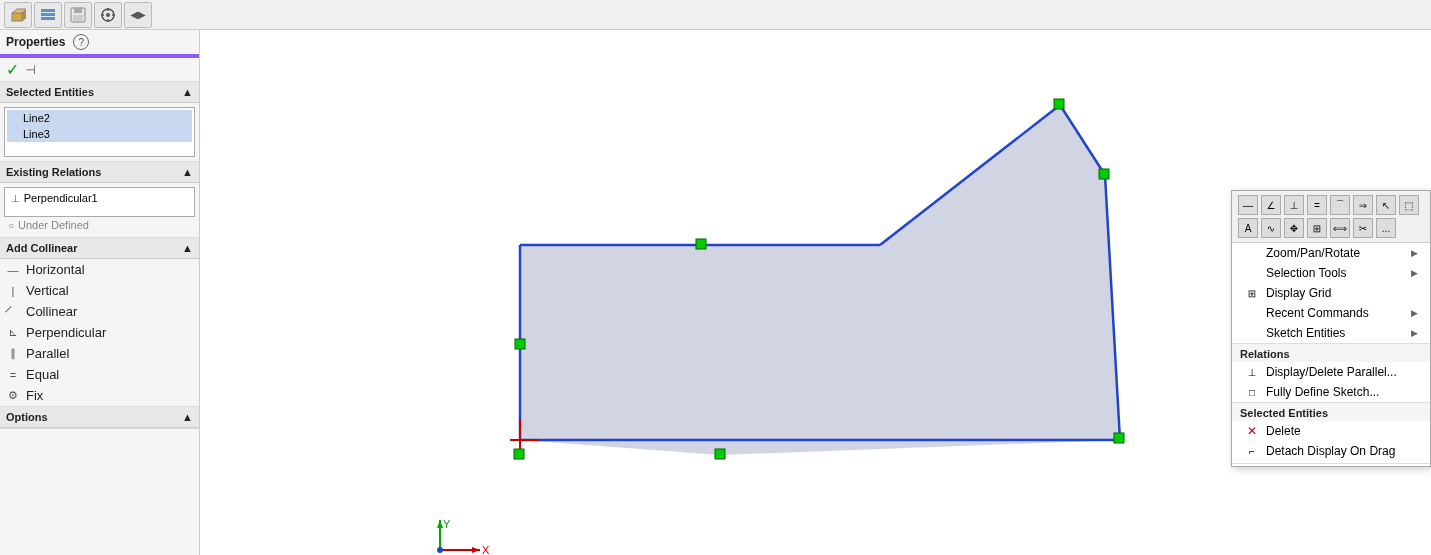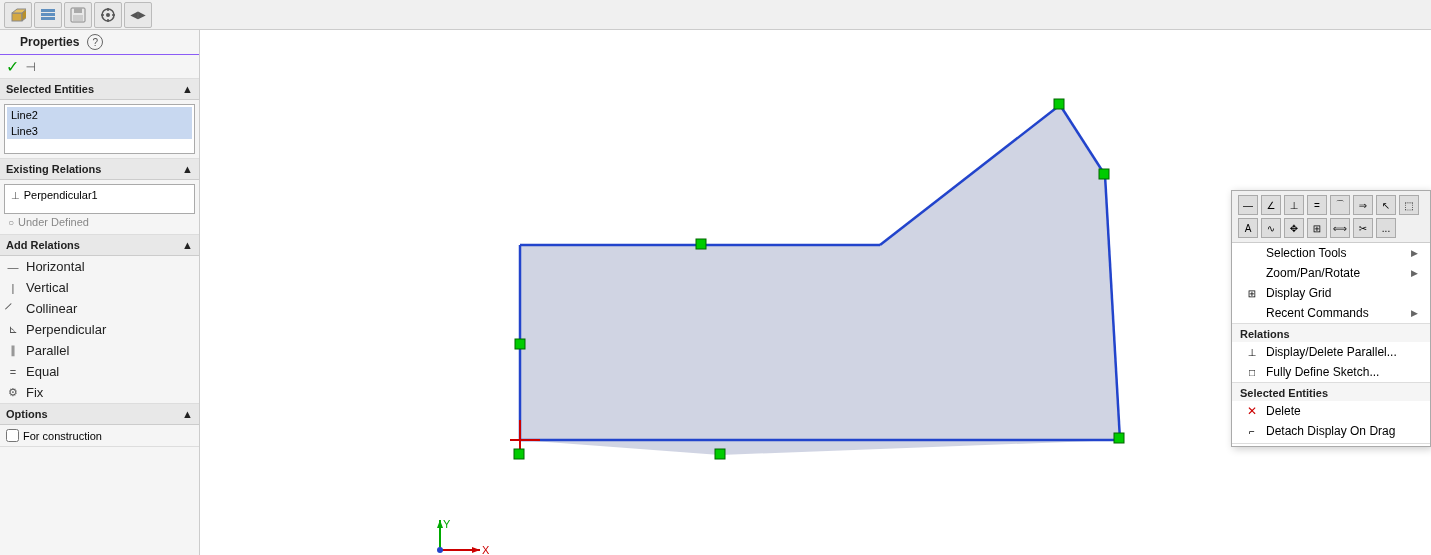--- a/index.html
+++ b/index.html
@@ -81,23 +81,23 @@
     }
 
     .panel-section-content {
       padding: 4px;
     }
 
     
     .properties-header {
       display: flex;
       align-items: center;
-      padding: 4px 20px;
+      padding: 4px 6px;
       background: #f5f5f5;
-      border-bottom: 1px solid #8b5cf6;
+      border-bottom: 4px solid #8b5cf6;
       gap: 8px;
     }
     .properties-title {
       font-weight: 700;
       font-size: 12px;
       color: #222;
     }
     .help-icon {
       width: 16px;
       height: 16px;
@@ -129,21 +129,21 @@
     }
 
     
     .entity-list {
       background: white;
       border: 1px solid #aaa;
       min-height: 50px;
       padding: 2px;
     }
     .entity-item {
-      padding: 2px 4px;
+      padding: 2px 16px;
       background: #c8d8f0;
       color: #000;
       font-size: 11px;
       cursor: pointer;
     }
 
     
     .relations-list {
       background: white;
       border: 1px solid #aaa;
@@ -344,21 +344,21 @@
         </div>
         <div class="under-defined">
           <span class="under-def-icon">○</span>
           <span>Under Defined</span>
         </div>
       </div>
     </div>
 
     <div class="panel-section">
       <div class="panel-section-header">
-        <span>Add Relations</span>
+        <span>Add Collinear</span>
         <span class="collapse-arrow">▲</span>
       </div>
       <div>
         <div class="add-rel-item">
           <span class="add-rel-item-icon">—</span>
           <span class="add-rel-label">Horizontal</span>
         </div>
         <div class="add-rel-item">
           <span class="add-rel-item-icon">|</span>
           <span class="add-rel-label">Vertical</span>
@@ -383,24 +383,20 @@
           <span class="add-rel-item-icon">⚙</span>
           <span class="add-rel-label">Fix</span>
         </div>
       </div>
     </div>
 
     <div class="panel-section">
       <div class="panel-section-header">
         <span>Options</span>
         <span class="collapse-arrow">▲</span>
-      </div>
-      <div class="checkbox-item">
-        <input type="checkbox" id="forConstruction" style="">
-        <label for="forConstruction">For construction</label>
       </div>
     </div>
 
   </div>
 
   <div class="canvas-area">
 
     <svg class="sketch-svg" viewBox="0 0 1231 525">
 
       <rect width="1231" height="525" fill="white"></rect>
@@ -465,33 +461,37 @@
         <div style="width:20px;height:20px;background:#ddd;border:1px solid #aaa;display:flex;align-items:center;justify-content:center;font-size:10px;cursor:pointer;">∿</div>
         <div style="width:20px;height:20px;background:#ddd;border:1px solid #aaa;display:flex;align-items:center;justify-content:center;font-size:10px;cursor:pointer;">✥</div>
         <div style="width:20px;height:20px;background:#ddd;border:1px solid #aaa;display:flex;align-items:center;justify-content:center;font-size:10px;cursor:pointer;">⊞</div>
         <div style="width:20px;height:20px;background:#ddd;border:1px solid #aaa;display:flex;align-items:center;justify-content:center;font-size:10px;cursor:pointer;">⟺</div>
         <div style="width:20px;height:20px;background:#ddd;border:1px solid #aaa;display:flex;align-items:center;justify-content:center;font-size:10px;cursor:pointer;">✂</div>
         <div style="width:20px;height:20px;background:#ddd;border:1px solid #aaa;display:flex;align-items:center;justify-content:center;font-size:10px;cursor:pointer;">...</div>
       </div>
 
       <div class="context-menu-item has-arrow">
         <span class="context-menu-icon"></span>
-        <span>Selection Tools</span>
+        <span>Zoom/Pan/Rotate</span>
       </div>
       <div class="context-menu-item has-arrow">
         <span class="context-menu-icon"></span>
-        <span>Zoom/Pan/Rotate</span>
+        <span>Selection Tools</span>
       </div>
       <div class="context-menu-item">
         <span class="context-menu-icon" style="font-size:10px;">⊞</span>
         <span>Display Grid</span>
       </div>
       <div class="context-menu-item has-arrow">
         <span class="context-menu-icon"></span>
         <span>Recent Commands</span>
+      </div>
+      <div class="context-menu-item has-arrow">
+        <span class="context-menu-icon"></span>
+        <span>Sketch Entities</span>
       </div>
 
       <div class="context-menu-section">Relations</div>
       <div class="context-menu-item">
         <span class="context-menu-icon" style="font-size:10px;">⊥</span>
         <span>Display/Delete Parallel...</span>
       </div>
       <div class="context-menu-item">
         <span class="context-menu-icon" style="font-size:10px;">□</span>
         <span>Fully Define Sketch...</span>

